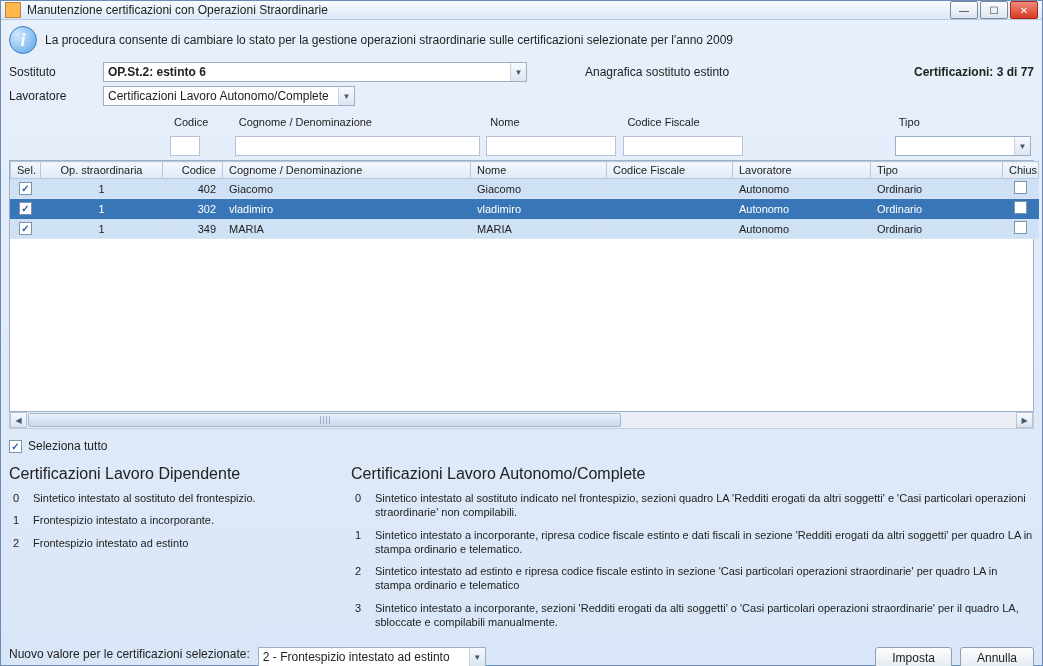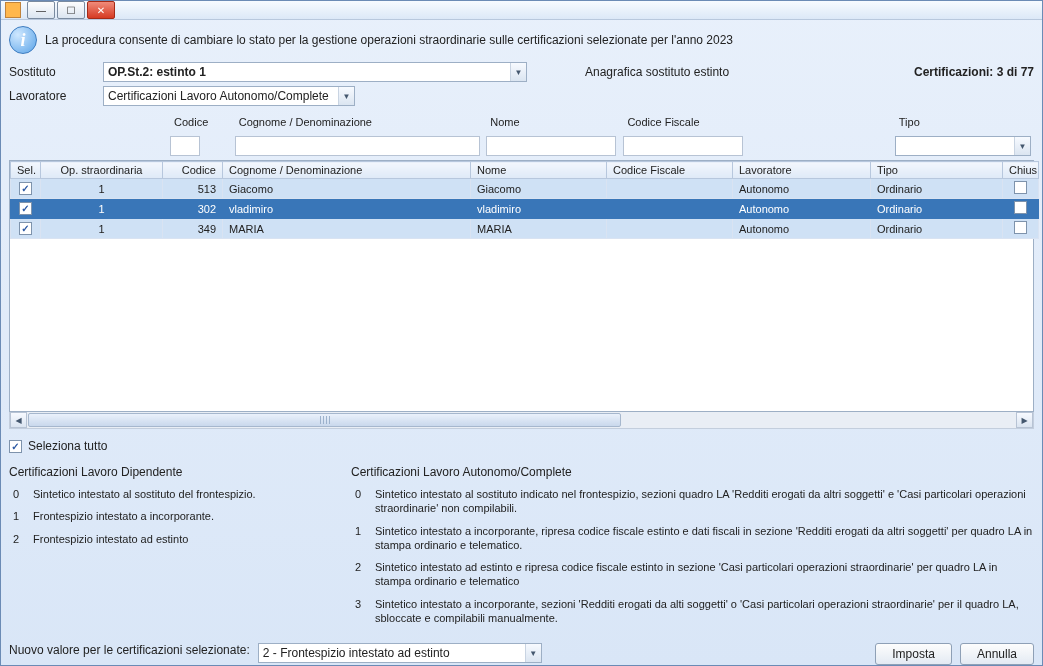--- a/index.html
+++ b/index.html
@@ -131,21 +131,21 @@
   }
   .hscroll .thumb .grip {
     position: absolute; left: 50%; top: 2px; bottom: 2px; width: 10px;
     transform: translateX(-50%);
     background: repeating-linear-gradient(90deg, #9db2cc 0 1px, transparent 1px 3px);
   }
   .sel-all { margin-top: 10px; display: flex; align-items: center; gap: 6px; }
   .legend-area { display: flex; gap: 32px; margin-top: 12px; }
   .legend-col { flex: 0 0 auto; }
   .legend-col.left { width: 310px; }
-  .legend-title { font-size: 12px; margin-bottom: 8px; }
+  .legend-title { font-size: 16px; margin-bottom: 8px; }
   .legend-line { display: flex; gap: 14px; font-size: 11px; margin-bottom: 8px; line-height: 1.3; }
   .legend-line .idx { width: 10px; text-align: right; }
   .legend-line .txt { flex: 1; }
   .footer { margin-top: auto; display: flex; align-items: flex-start; gap: 8px; padding-top: 10px; }
   .btn {
     height: 22px; min-width: 72px;
     border: 1px solid #8ea0b6;
     background: linear-gradient(#fdfdfd, #e3eaf3);
     border-radius: 3px;
     font-size: 12px; padding: 0 16px;
@@ -153,38 +153,39 @@
   }
   .spacer-flex { flex: 1; }
 </style>
 </head>
 <body>
 
 <div class="window">
 
   <div class="titlebar">
     <span class="app-icon"></span>
+    <span class="title">Manutenzione certificazioni con Operazioni Straordinarie</span>
     <div class="win-controls">
       <div class="win-btn">—</div>
       <div class="win-btn">☐</div>
       <div class="win-btn close">✕</div>
     </div>
   </div>
 
   <div class="content">
 
     <div class="info-row">
       <div class="info-icon">i</div>
-      <div>La procedura consente di cambiare lo stato per la gestione operazioni straordinarie sulle certificazioni selezionate per l'anno 2023</div>
+      <div>La procedura consente di cambiare lo stato per la gestione operazioni straordinarie sulle certificazioni selezionate per l'anno 2009</div>
     </div>
 
     <div class="form-row">
       <div class="form-label">Sostituto</div>
       <div class="combo" style="width:424px; font-weight:bold;">
-        <span>OP.St.2: estinto 1</span>
+        <span>OP.St.2: estinto 6</span>
         <span class="arrow">▼</span>
       </div>
       <div style="margin-left:50px;">Anagrafica sostituto estinto</div>
       <div class="right-stats">Certificazioni: 3 di 77</div>
     </div>
 
     <div class="form-row">
       <div class="form-label">Lavoratore</div>
       <div class="combo" style="width:252px;">
         <span>Certificazioni Lavoro Autonomo/Complete</span>
@@ -237,21 +238,21 @@
             <th class="c-cf">Codice Fiscale</th>
             <th class="c-lav">Lavoratore</th>
             <th class="c-tipo">Tipo</th>
             <th class="c-chius" style="text-align:left;">Chius</th>
           </tr>
         </thead>
         <tbody id="grid-body">
             <tr class="row-odd">
               <td class="c-sel"><span class="chk">✓</span></td>
               <td class="c-op">1</td>
-              <td class="c-cod">513</td>
+              <td class="c-cod">402</td>
               <td class="c-cogn">Giacomo</td>
               <td class="c-nome">Giacomo</td>
               <td class="c-cf"></td>
               <td class="c-lav">Autonomo</td>
               <td class="c-tipo">Ordinario</td>
               <td class="c-chius"><span class="chk"></span></td>
             </tr>
             <tr class="row-sel">
               <td class="c-sel"><span class="chk">✓</span></td>
               <td class="c-op">1</td>
@@ -327,21 +328,21 @@
             <div class="legend-line">
               <span class="idx">3</span>
               <span class="txt">Sintetico intestato a incorporante, sezioni 'Redditi erogati da alti soggetti' o 'Casi particolari operazioni straordinarie' per il quadro LA, sbloccate e compilabili manualmente.</span>
             </div>
           </div>
       </div>
     </div>
 
     <div class="footer">
       <span>Nuovo valore per le certificazioni selezionate:</span>
-      <div class="combo" style="width:284px;">
+      <div class="combo" style="width:228px;">
         <span>2 - Frontespizio intestato ad estinto</span>
         <span class="arrow">▼</span>
       </div>
       <div class="spacer-flex"></div>
       <div class="btn">Imposta</div>
       <div class="btn">Annulla</div>
     </div>
 
   </div>
 </div>

